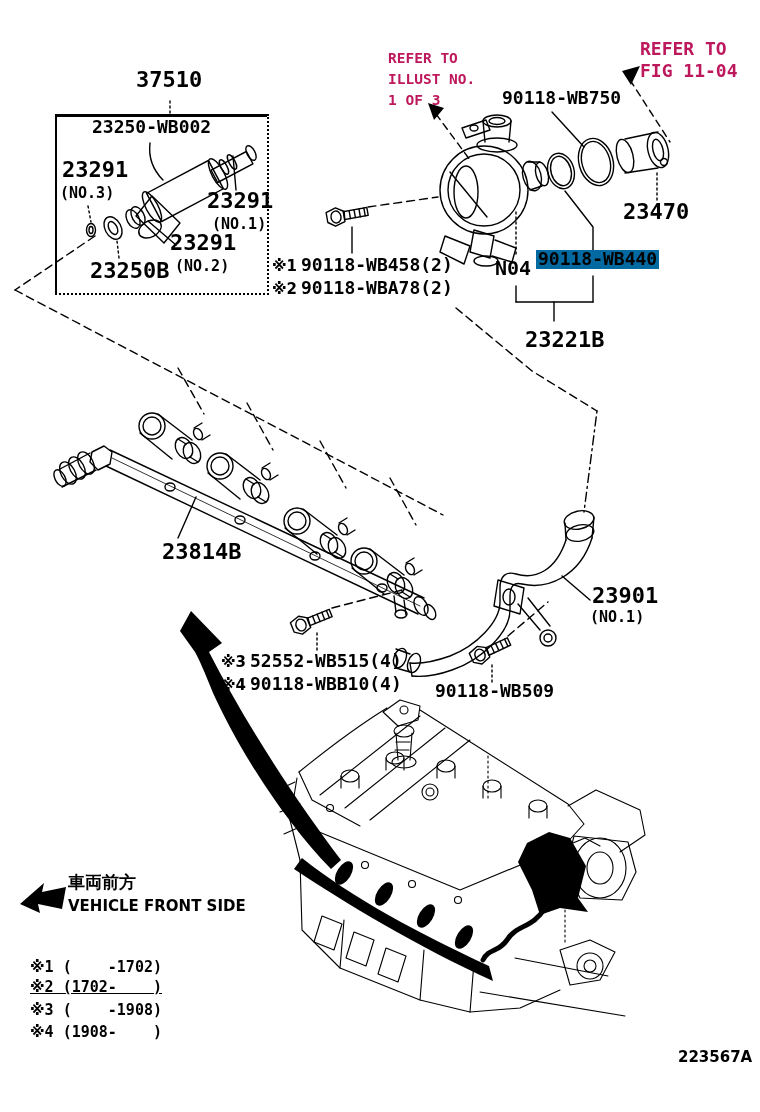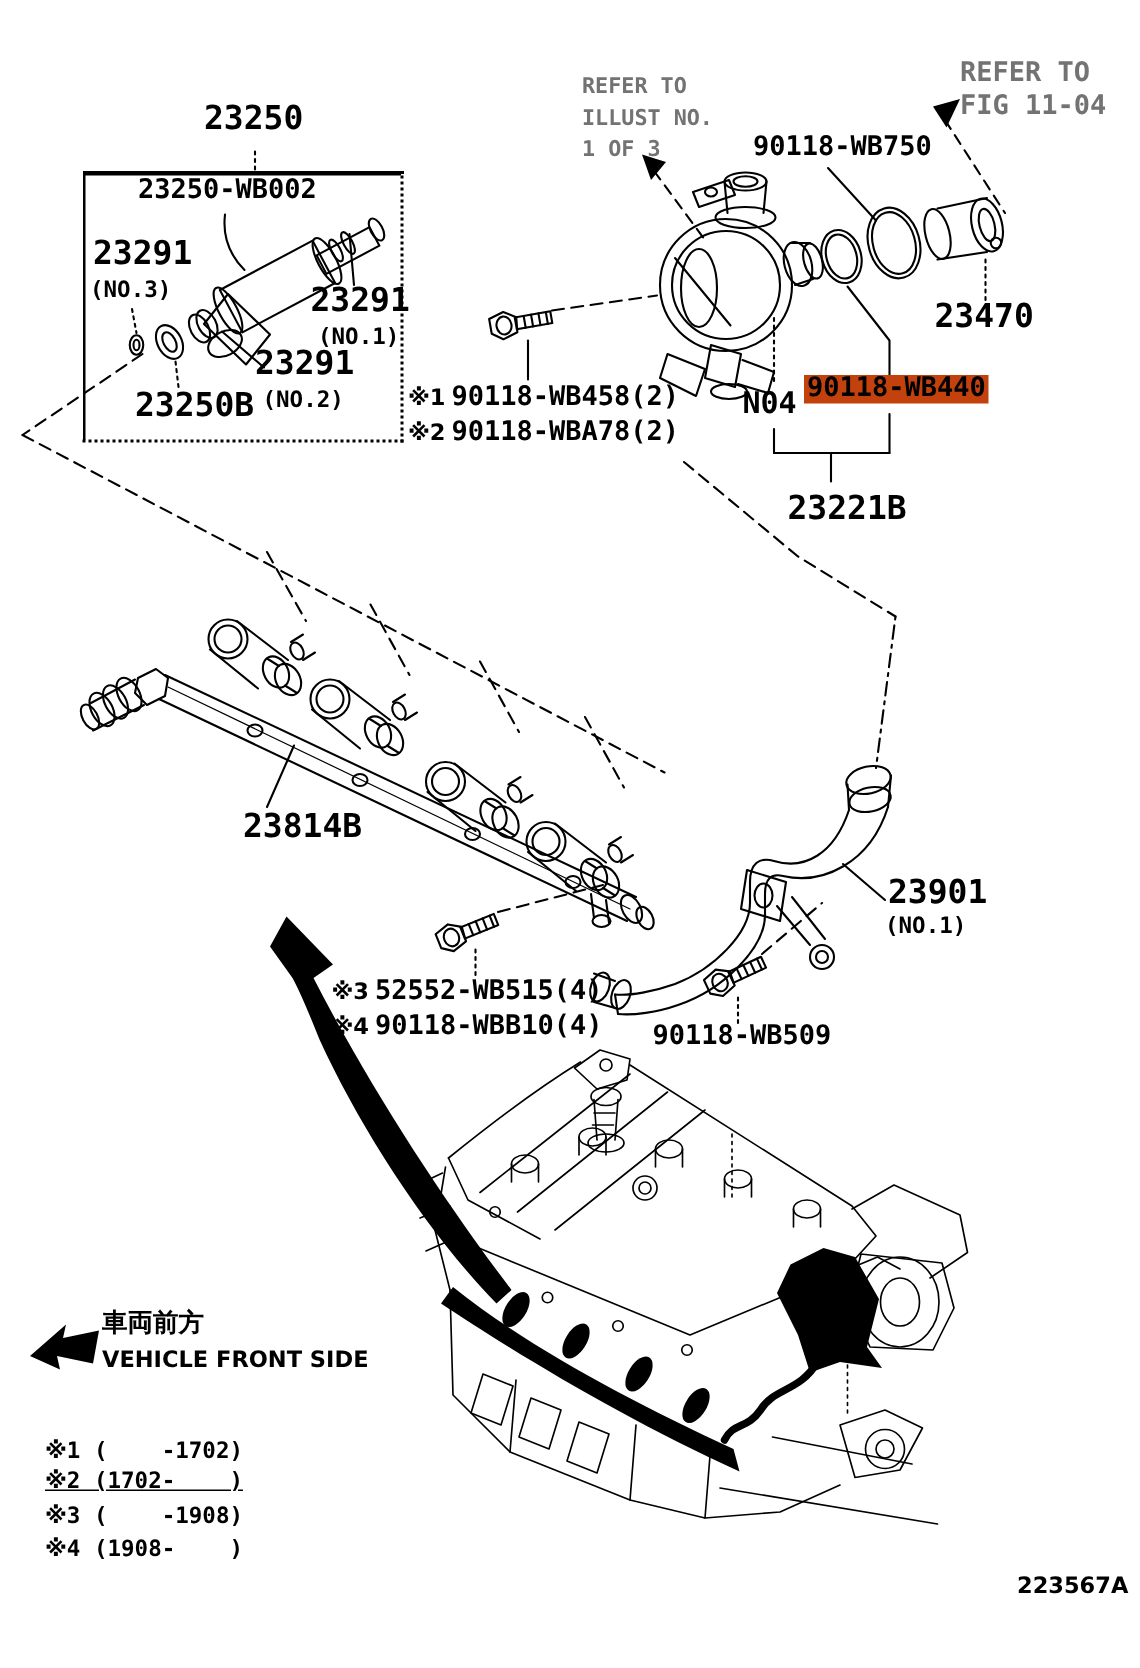--- a/index.html
+++ b/index.html
@@ -8,28 +8,28 @@
     position:relative; width:760px; height:1112px; background:#fff;
     overflow:hidden; font-family:"DejaVu Sans Mono","DejaVu Sans",monospace; color:#000;
   }
   #art { position:absolute; left:0; top:0; }
   .lbl { position:absolute; font-weight:bold; white-space:pre; line-height:1.05;
          font-family:"DejaVu Sans Mono","DejaVu Sans",monospace; color:#000; }
   .fs22 { font-size:22px; }
   .fs20 { font-size:20px; }
   .fs18 { font-size:18px; }
   .fs15 { font-size:15px; }
-  .refer { position:absolute; font-weight:bold; color:#737373;
+  .refer { position:absolute; font-weight:bold; color:#be185d;
            font-family:"DejaVu Sans Mono","DejaVu Sans",monospace; }
   .refer .ln { display:block; }
   .starline { position:absolute; display:flex; align-items:baseline; gap:4px; }
   .starline .mark { font-weight:bold; font-size:15px; font-family:"DejaVu Sans","Liberation Sans",sans-serif; }
   .starline .num  { font-weight:bold; font-size:18px; white-space:pre;
                     font-family:"DejaVu Sans Mono","DejaVu Sans",monospace; }
-  .whitebg { background:#c2410c; padding:0 2px; }
+  .whitebg { background:#0369a1; padding:0 2px; }
   #inset-box { position:absolute; left:55px; top:114px; width:214px; height:181px;
     border-top:3px solid #000; border-left:2px solid #000;
     border-right:2px dotted #000; border-bottom:2px dotted #000; }
   .note { position:absolute; font-weight:bold; font-size:15px; white-space:pre; line-height:21.5px;
           font-family:"DejaVu Sans Mono","DejaVu Sans",monospace; }
   .sans { font-family:"DejaVu Sans","Liberation Sans",sans-serif; }
 </style>
 </head>
 <body>
 
@@ -260,21 +260,21 @@
     <ellipse cx="464" cy="937" rx="7" ry="13" transform="rotate(32 464 937)"></ellipse>
     <path d="M527,843 L549,832 L570,838 L586,866 L578,898 L588,912 L560,908 L540,915 L532,890 L518,862 Z"></path>
     <path d="M545,908 C533,928 516,925 507,940 C498,953 489,948 483,960" stroke="#000" stroke-width="5" fill="none"></path>
   </g>
 
   <polygon points="20,904 44,883 42,892 66,887 62,909 38,904 40,913" fill="#000" stroke="none"></polygon>
 </svg>
 
 <div id="inset-box"></div>
 
-<div class="lbl fs22" style="left:136px;top:68px;">23250</div>
+<div class="lbl fs22" style="left:136px;top:68px;">37510</div>
 <div class="lbl fs18" style="left:92px;top:118px;">23250-WB002</div>
 <div class="lbl fs22" style="left:62px;top:158px;">23291</div>
 <div class="lbl fs15" style="left:60px;top:186px;">(NO.3)</div>
 <div class="lbl fs22" style="left:207px;top:189px;">23291</div>
 <div class="lbl fs15" style="left:212px;top:217px;">(NO.1)</div>
 <div class="lbl fs22" style="left:170px;top:231px;">23291</div>
 <div class="lbl fs15" style="left:175px;top:259px;">(NO.2)</div>
 <div class="lbl fs22" style="left:90px;top:259px;">23250B</div>
 
 <div class="refer" style="left:388px;top:48px;font-size:14.5px;line-height:21px;">

